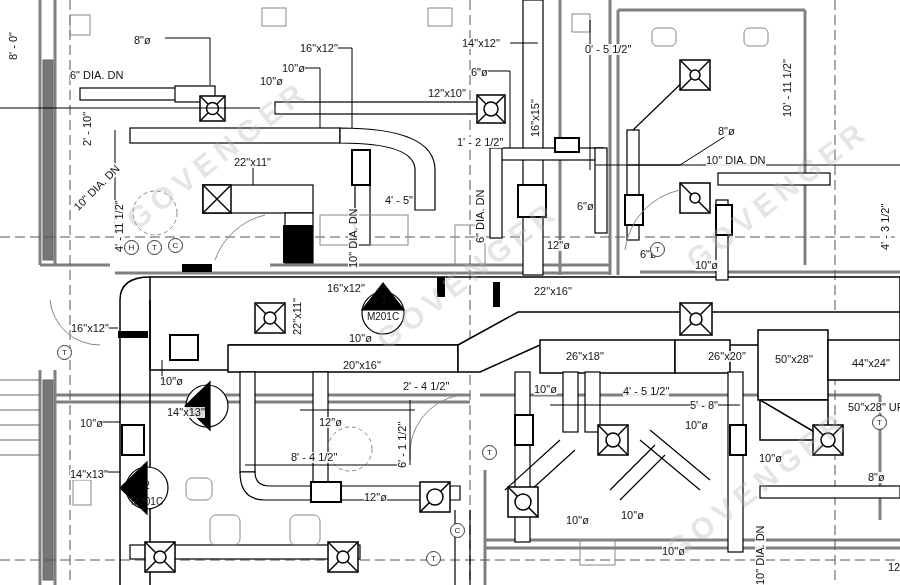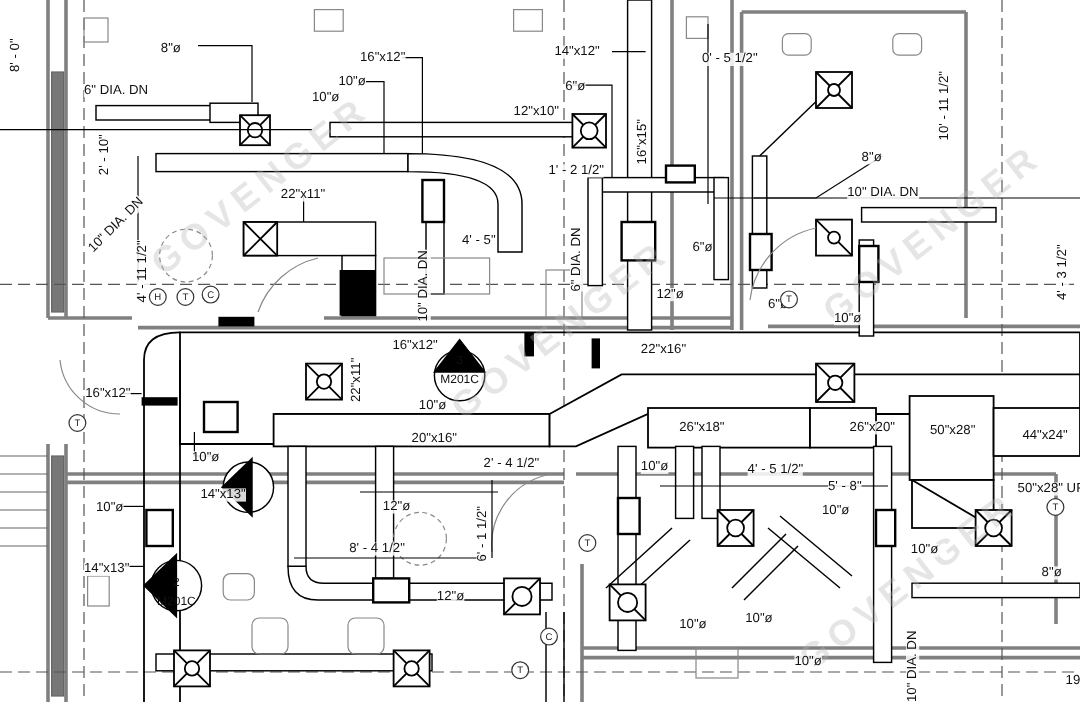--- a/index.html
+++ b/index.html
@@ -315,21 +315,21 @@
       <div class="lbl" style="left: 385px; top: 195px; transform-origin: left top; background: rgba(255, 255, 255, 0.85);">4' - 5"</div>
       <div class="lbl" style="left: 585px; top: 44px; transform-origin: left top; background: rgba(255, 255, 255, 0.85);">0' - 5 1/2"</div>
       <div class="lbl" style="left: 782px; top: 117px; transform: rotate(-90deg); transform-origin: left top; background: rgba(255, 255, 255, 0.85);">10' - 11 1/2"</div>
       <div class="lbl" style="left: 114px; top: 252px; transform: rotate(-90deg); transform-origin: left top; background: rgba(255, 255, 255, 0.85);">4' - 11 1/2"</div>
       <div class="lbl" style="left: 880px; top: 250px; transform: rotate(-90deg); transform-origin: left top; background: rgba(255, 255, 255, 0.85);">4' - 3 1/2"</div>
       <div class="lbl" style="left: 403px; top: 381px; transform-origin: left top; background: rgba(255, 255, 255, 0.85);">2' - 4 1/2"</div>
       <div class="lbl" style="left: 623px; top: 386px; transform-origin: left top; background: rgba(255, 255, 255, 0.85);">4' - 5 1/2"</div>
       <div class="lbl" style="left: 690px; top: 400px; transform-origin: left top; background: rgba(255, 255, 255, 0.85);">5' - 8"</div>
       <div class="lbl" style="left: 291px; top: 452px; transform-origin: left top; background: rgba(255, 255, 255, 0.85);">8' - 4 1/2"</div>
       <div class="lbl" style="left: 397px; top: 468px; transform: rotate(-90deg); transform-origin: left top; background: rgba(255, 255, 255, 0.85);">6' - 1 1/2"</div>
-      <div class="lbl" style="left: 888px; top: 562px; transform-origin: left top; background: rgba(255, 255, 255, 0.85);">19</div>
+      <div class="lbl" style="left: 888px; top: 562px; transform-origin: left top; background: rgba(255, 255, 255, 0.85);">12</div>
     </div>
 <div id="callouts">
       <div class="tag" style="left: 373px; top: 296px; width: 20px;">3</div>
       <div class="tag" style="left: 363px; top: 312px; width: 40px;">M201C</div>
       <div class="tag" style="left: 137px; top: 481px; width: 20px;">2</div>
       <div class="tag" style="left: 127px; top: 497px; width: 40px;">M201C</div>
     </div>
 <div id="symbols">
       <div class="sym" style="left: 124px; top: 240px;">H</div>
       <div class="sym" style="left: 147px; top: 240px;">T</div>

